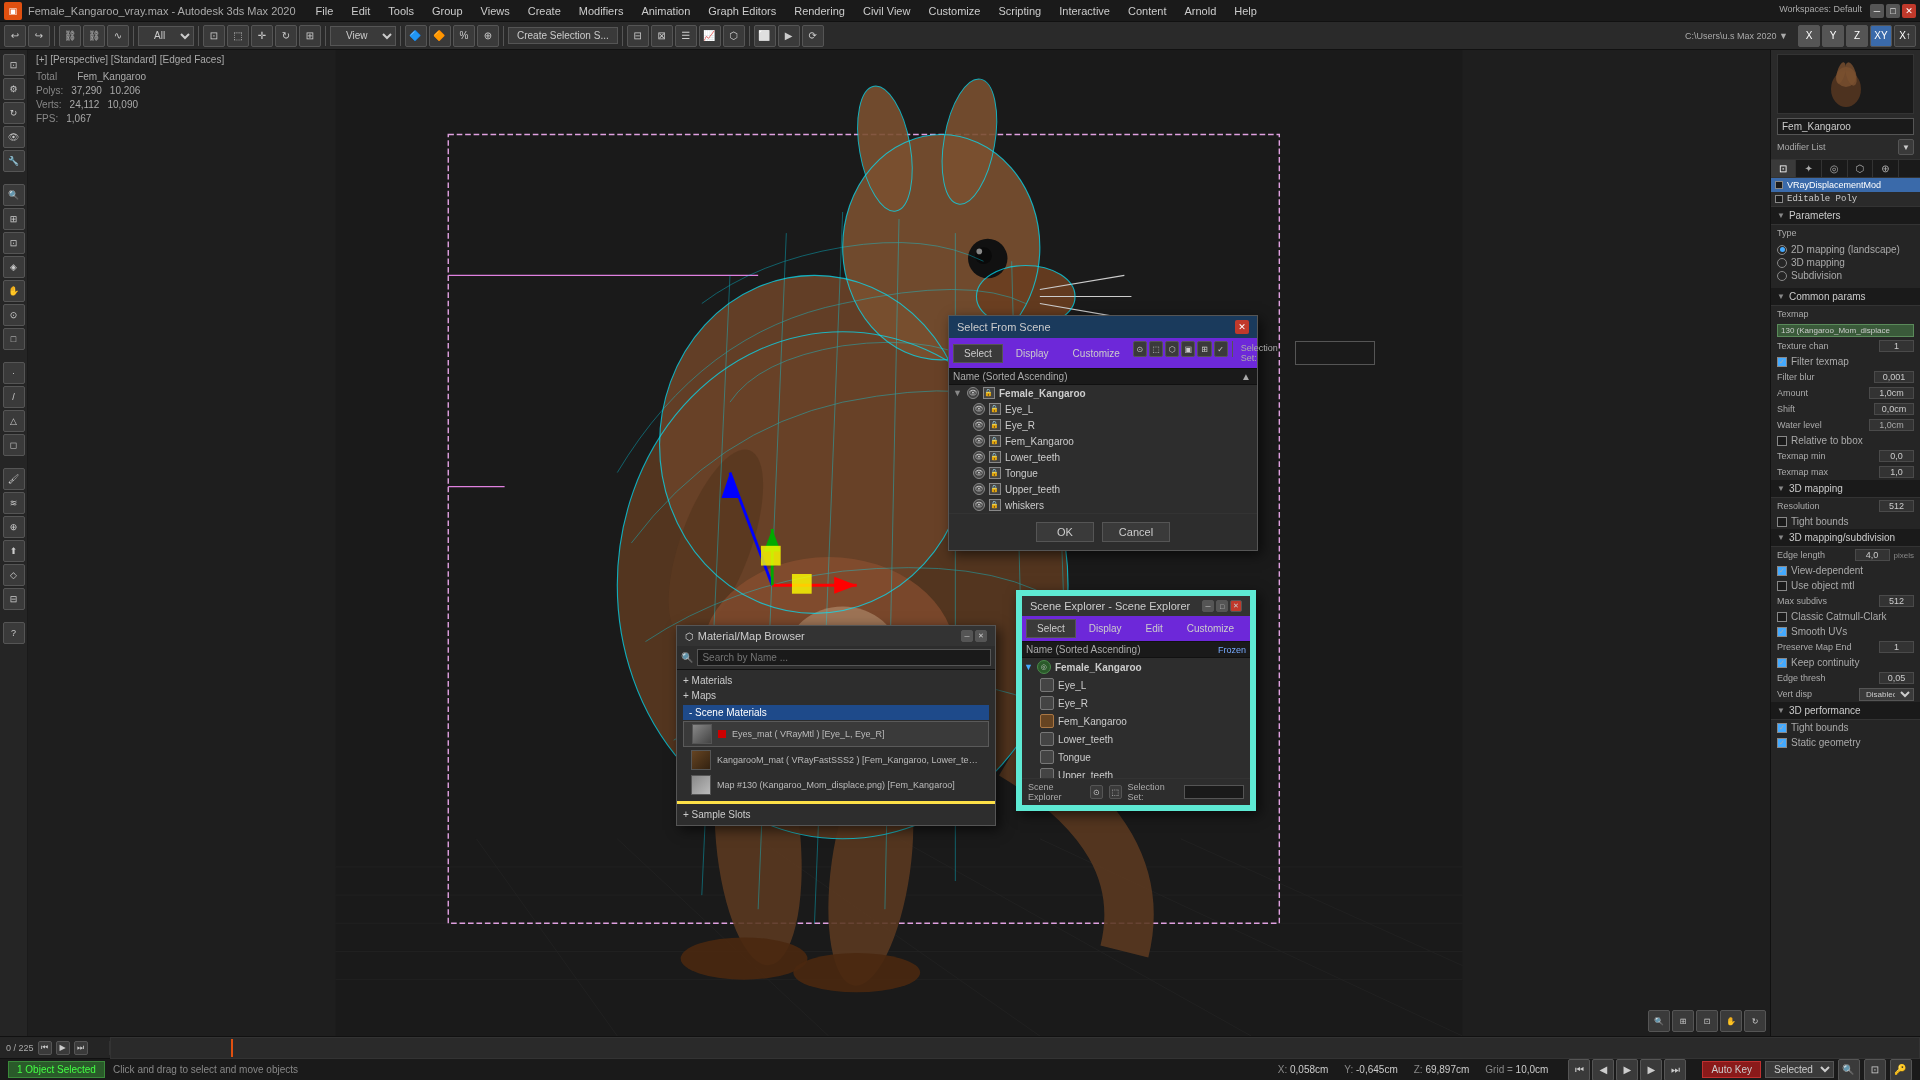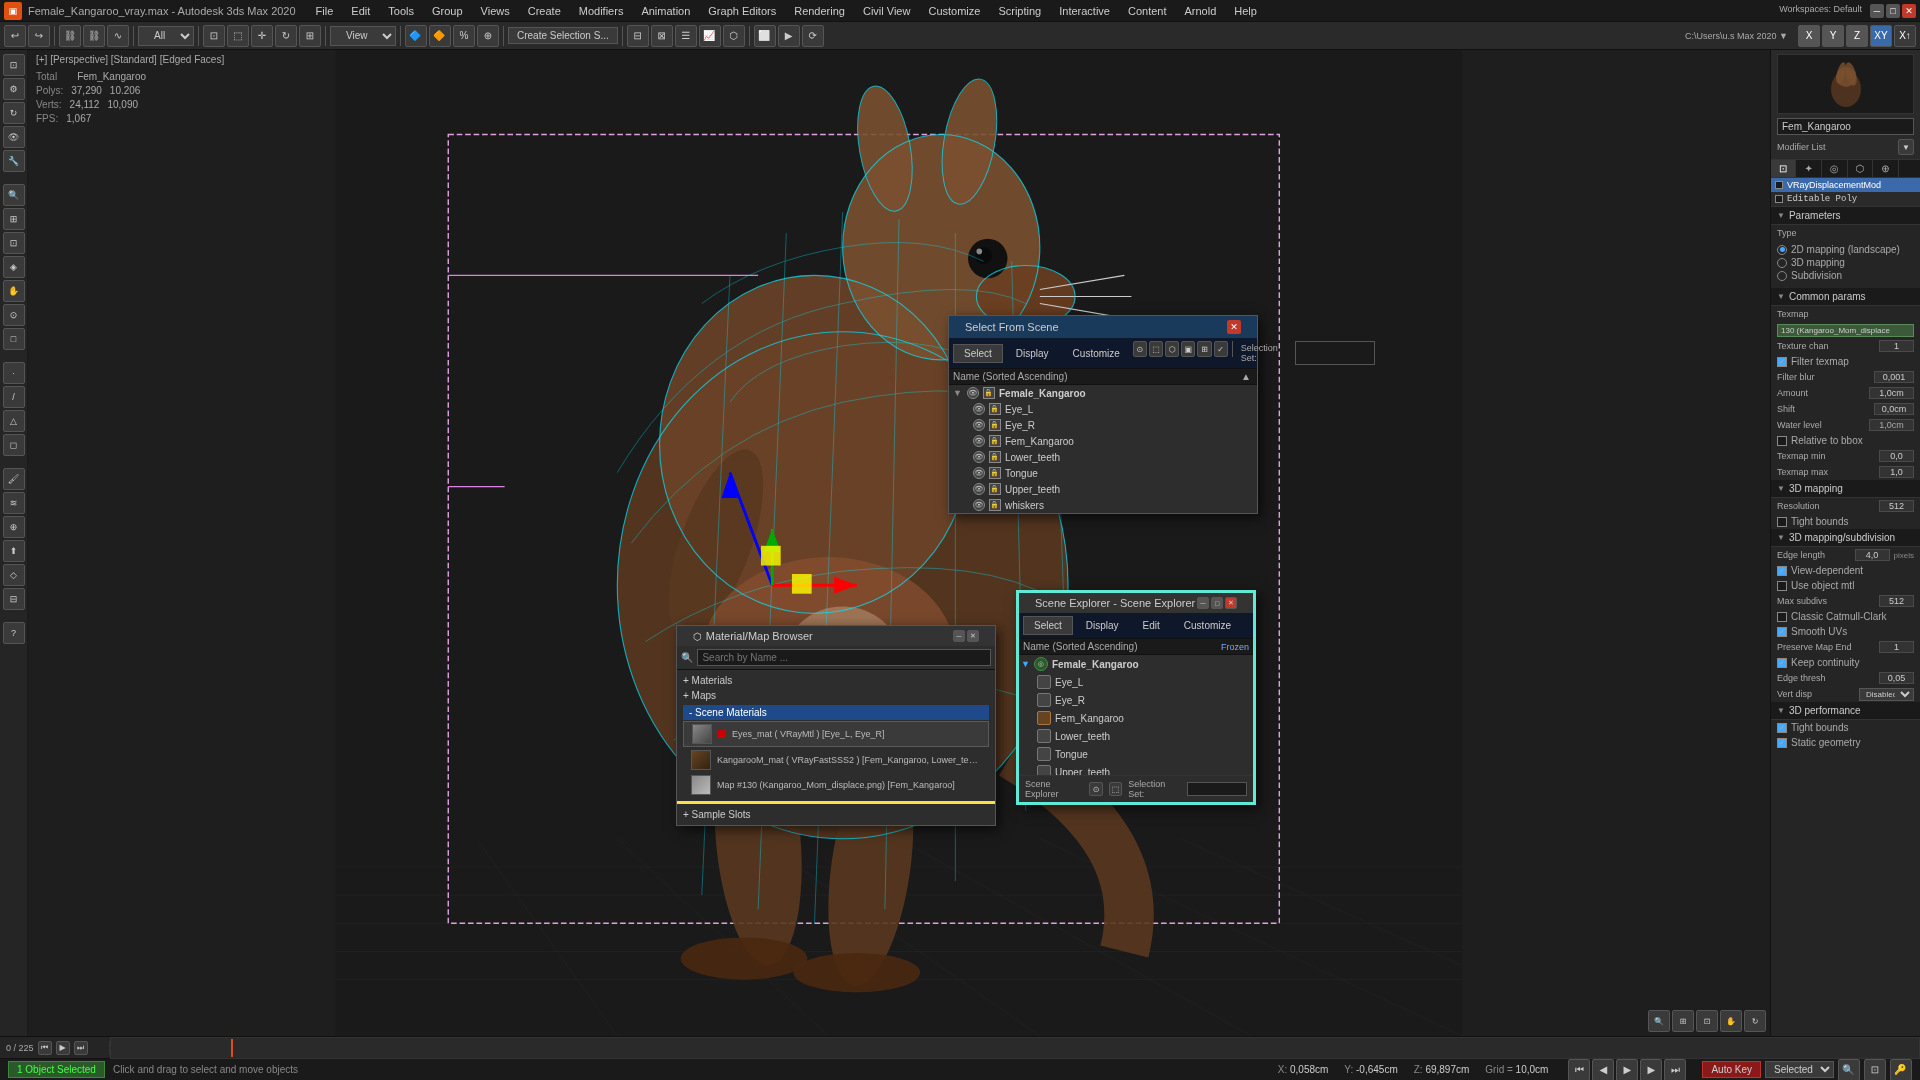--- a/index.html
+++ b/index.html
@@ -46,43 +46,43 @@
 
     
     #bottom-bar { display: flex; align-items: center; background: #1a1a1a; height: 22px; border-top: 1px solid #111; padding: 0 8px; gap: 8px; font-size: 10px; }
 
     
     #timeline { display: flex; align-items: center; background: #252525; height: 22px; border-top: 1px solid #111; }
     #timeline-track { flex: 1; height: 22px; background: #2a2a2a; border: 1px solid #333; position: relative; overflow: hidden; }
 
     
     .dialog { position: absolute; background: #2d2d2d; border: 1px solid #555; box-shadow: 4px 4px 12px rgba(0,0,0,0.6); z-index: 100; }
-    .dialog-title { background: #1a3a5c; color: #ccc; padding: 4px 16px; font-size: 11px; display: flex; align-items: center; justify-content: space-between; cursor: move; }
+    .dialog-title { background: #1a3a5c; color: #ccc; padding: 4px 8px; font-size: 11px; display: flex; align-items: center; justify-content: space-between; cursor: move; }
     .dialog-close { width: 14px; height: 14px; background: #c0392b; border-radius: 2px; cursor: pointer; display: flex; align-items: center; justify-content: center; font-size: 9px; color: white; }
-    .dialog-toolbar { display: flex; align-items: center; background: #0f172a; padding: 3px 4px; gap: 2px; border-bottom: 1px solid #111; }
+    .dialog-toolbar { display: flex; align-items: center; background: #6d28d9; padding: 3px 4px; gap: 2px; border-bottom: 1px solid #111; }
     .dialog-tab { padding: 3px 10px; font-size: 10px; color: #ccc; cursor: pointer; border: 1px solid transparent; }
     .dialog-tab.active { background: #3a3a3a; border-color: #555; }
     .tree-item { display: flex; align-items: center; gap: 4px; padding: 2px 4px; font-size: 10px; color: #ccc; cursor: pointer; }
     .tree-expand { width: 10px; font-size: 9px; color: #888; }
     .tree-eye { width: 12px; height: 12px; border: 1px solid #888; border-radius: 50%; display: flex; align-items: center; justify-content: center; font-size: 7px; background: #444; }
     .tree-lock { width: 12px; height: 12px; border: 1px solid #888; display: flex; align-items: center; justify-content: center; font-size: 7px; background: #444; }
 
     
     #mat-browser { position: absolute; left: 648px; top: 575px; width: 320px; background: #2d2d2d; border: 1px solid #555; z-index: 100; box-shadow: 4px 4px 12px rgba(0,0,0,0.6); }
     #mat-browser .dialog-title { background: #333; }
     .mat-search { display: flex; align-items: center; padding: 3px 4px; border-bottom: 1px solid #111; }
     .mat-search input { flex: 1; background: #1a1a1a; border: 1px solid #555; color: #ccc; font-size: 10px; padding: 2px 4px; }
     .mat-section-header { color: #ccc; cursor: pointer; padding: 2px 0; display: flex; align-items: center; gap: 4px; }
     .mat-section-header.selected { background: #1e4a8a; padding: 2px 6px; }
     .mat-item { display: flex; align-items: center; gap: 6px; padding: 2px 8px; font-size: 10px; color: #bbb; cursor: pointer; }
     .mat-thumb { width: 20px; height: 20px; border: 1px solid #555; flex-shrink: 0; }
     .mat-err { width: 8px; height: 8px; background: #c00; flex-shrink: 0; }
 
     
-    #scene-explorer { position: absolute; left: 988px; top: 540px; width: 240px; background: #2d2d2d; border: 3px solid #5eead4; z-index: 100; box-shadow: 4px 4px 12px rgba(0,0,0,0.6); }
+    #scene-explorer { position: absolute; left: 988px; top: 540px; width: 240px; background: #2d2d2d; border: 6px solid #5eead4; z-index: 100; box-shadow: 4px 4px 12px rgba(0,0,0,0.6); }
     #scene-explorer .dialog-title { background: #333; }
 
     
     #select-from-scene { position: absolute; left: 920px; top: 265px; width: 310px; background: #2d2d2d; border: 1px solid #555; z-index: 100; box-shadow: 4px 4px 12px rgba(0,0,0,0.6); }
     #select-from-scene .dialog-title { background: #1a3a5c; }
 
     .col-header { background: #1a1a1a; display: flex; align-items: center; padding: 2px 4px; font-size: 10px; color: #aaa; border-bottom: 1px solid #111; }
     .frozen-badge { color: #7af; font-size: 9px; }
 
     .scrollable { overflow-y: auto; max-height: 120px; }
@@ -406,20 +406,24 @@
           <span class="tree-eye">👁</span>
           <span class="tree-lock">🔒</span>
           <span>Upper_teeth</span>
         </div>
         <div class="tree-item" style="padding-left:24px;">
           <span class="tree-eye">👁</span>
           <span class="tree-lock">🔒</span>
           <span>whiskers</span>
         </div>
       </div>
+      <div style="display:flex;justify-content:center;gap:8px;padding:8px;border-top:1px solid #333;">
+        <button style="background:#3a3a3a;border:1px solid #555;color:#ccc;padding:3px 20px;cursor:pointer;font-size:11px;">OK</button>
+        <button style="background:#3a3a3a;border:1px solid #555;color:#ccc;padding:3px 16px;cursor:pointer;font-size:11px;">Cancel</button>
+      </div>
     </div>
 
     <div id="mat-browser">
       <div class="dialog-title">
         <span style="font-size:10px;">⬡</span>
         <span style="margin-left:4px;">Material/Map Browser</span>
         <div style="margin-left:auto;display:flex;gap:2px;">
           <div class="tb-btn" style="width:12px;height:12px;font-size:7px;background:#555;">─</div>
           <div class="tb-btn" style="width:12px;height:12px;font-size:7px;background:#555;">✕</div>
         </div>

